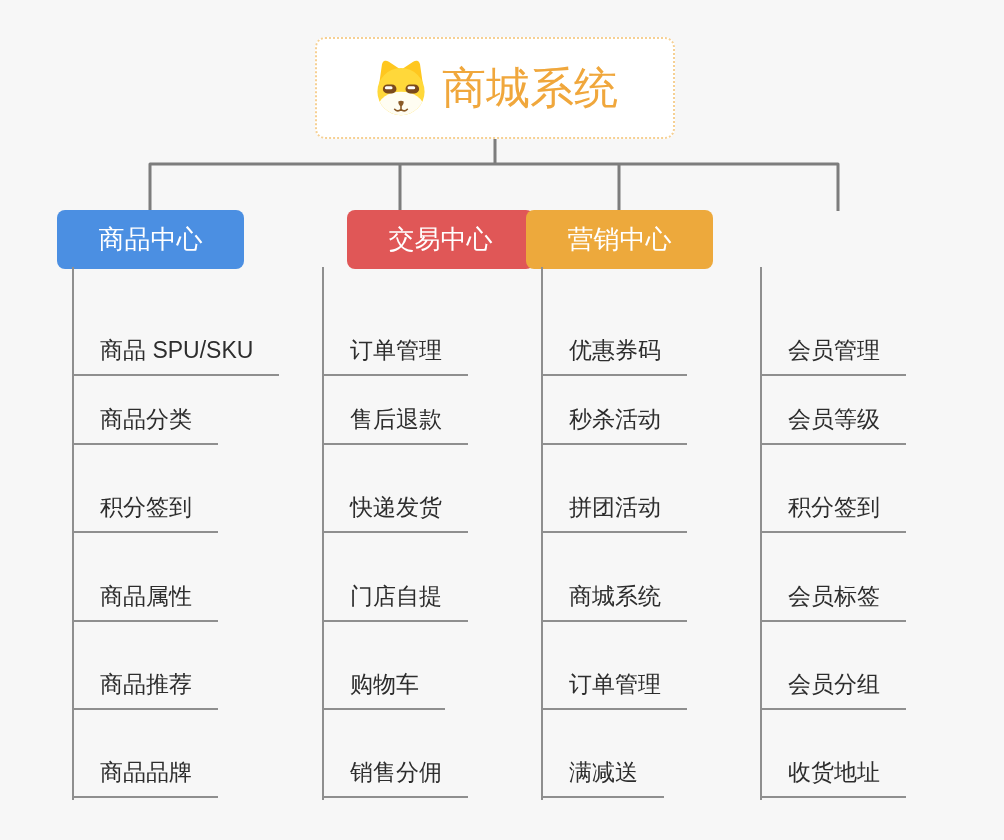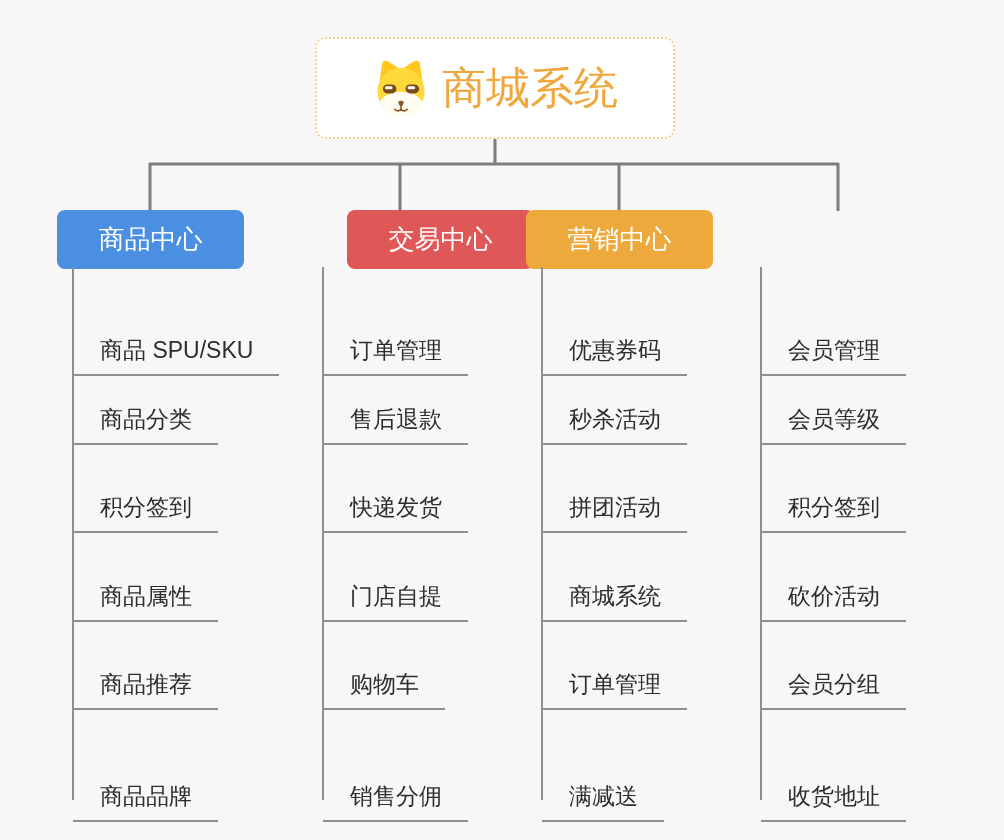--- a/index.html
+++ b/index.html
@@ -72,21 +72,21 @@
     line-height: 25px;
     color: #2d2d2d;
     white-space: nowrap;
     cursor: default;
   }
   .r0 { top: 318px; margin-top: 20px; }
   .r1 { top: 407px; text-align: center; }
   .r2 { top: 495px; }
   .r3 { top: 584px; text-align: right; }
   .r4 { top: 672px; }
-  .r5 { top: 760px; margin-top: 24px; }
+  .r5 { top: 760px; }
 </style>
 </head>
 <body>
 
 <div class="canvas">
 
   <svg class="connectors" viewBox="0 0 1004 840" xmlns="http://www.w3.org/2000/svg">
     <path d="M495 139 V164 M150 211 V164 H838 V211 M400 164 V211 M619 164 V211" fill="none" stroke="#7d7d7d" stroke-width="3" stroke-linejoin="round"></path>
   </svg>
 
@@ -145,18 +145,18 @@
     <div class="leaf r3">商城系统</div>
     <div class="leaf r4">订单管理</div>
     <div class="leaf r5">满减送</div>
   </div>
 
   <div class="col c3">
     <div class="vline"></div>
     <div class="leaf r0">会员管理</div>
     <div class="leaf r1">会员等级</div>
     <div class="leaf r2">积分签到</div>
-    <div class="leaf r3">砍价活动</div>
+    <div class="leaf r3">会员标签</div>
     <div class="leaf r4">会员分组</div>
     <div class="leaf r5">收货地址</div>
   </div>
 
 </div>
 
 </body></html>

